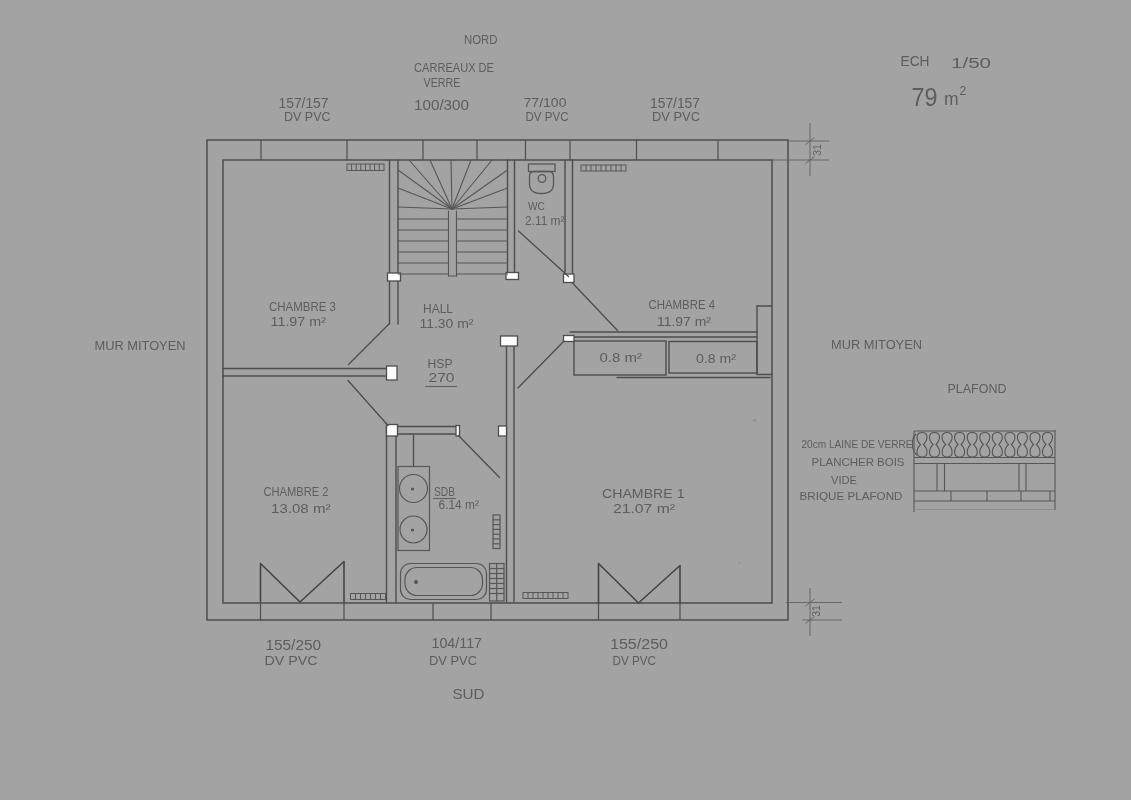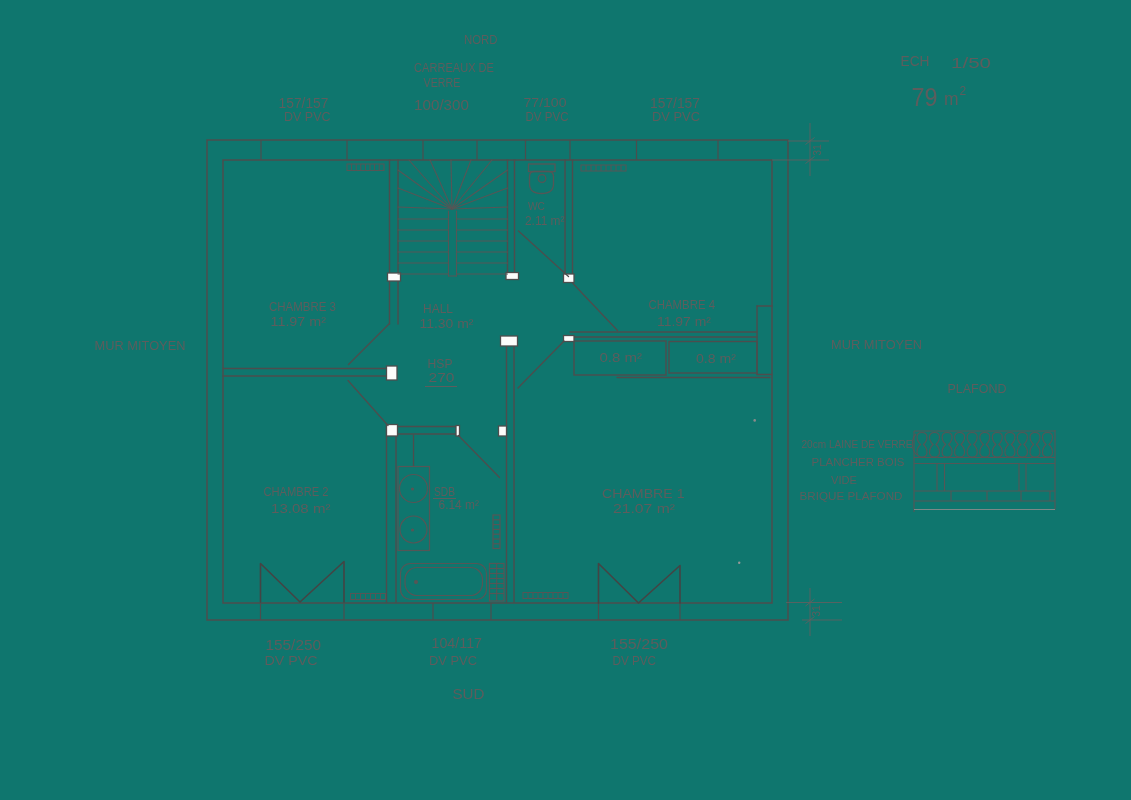--- a/index.html
+++ b/index.html
@@ -1,16 +1,16 @@
 <!DOCTYPE html>
 <html><head>
 <meta charset="utf-8">
 <style>
 html,body{margin:0;padding:0;}
-#page{position:relative;width:1131px;height:800px;background:#0f766e;overflow:hidden;}
+#page{position:relative;width:1131px;height:800px;background:#a3a3a3;overflow:hidden;}
 text{font-family:"Liberation Sans",sans-serif;fill:#5d5d5d;}
 </style>
 </head>
 <body>
 <div id="page">
 <svg width="1131" height="800" viewBox="0 0 1131 800">
 <defs>
 <path id="ins" d="M0,-12 C6.8,-12 6,-4.5 1.5,0 C6,4.5 6.8,12.5 0,12.5 C-6.8,12.5 -6,4.5 -1.5,0 C-6,-4.5 -6.8,-12 0,-12 Z"></path>
 </defs>
 

